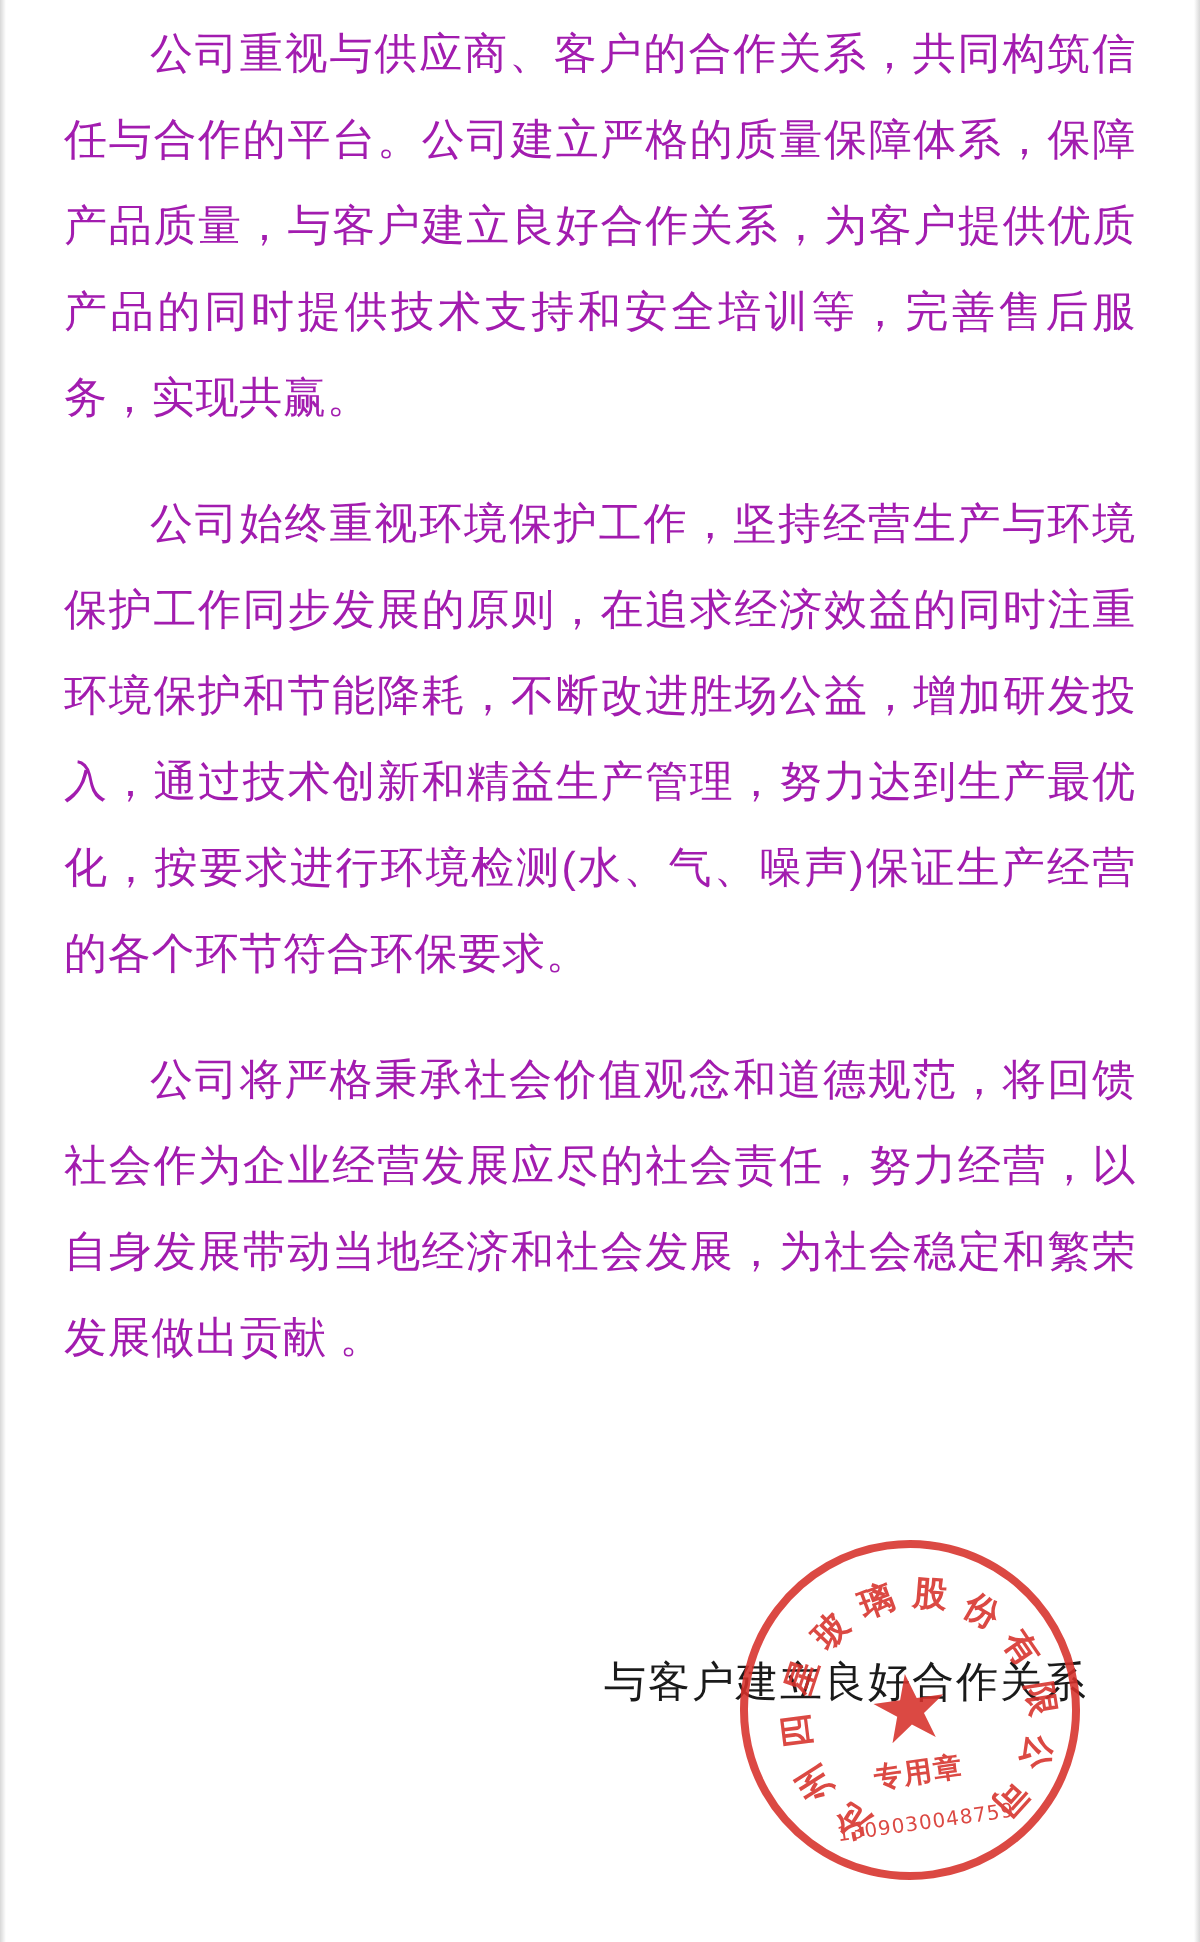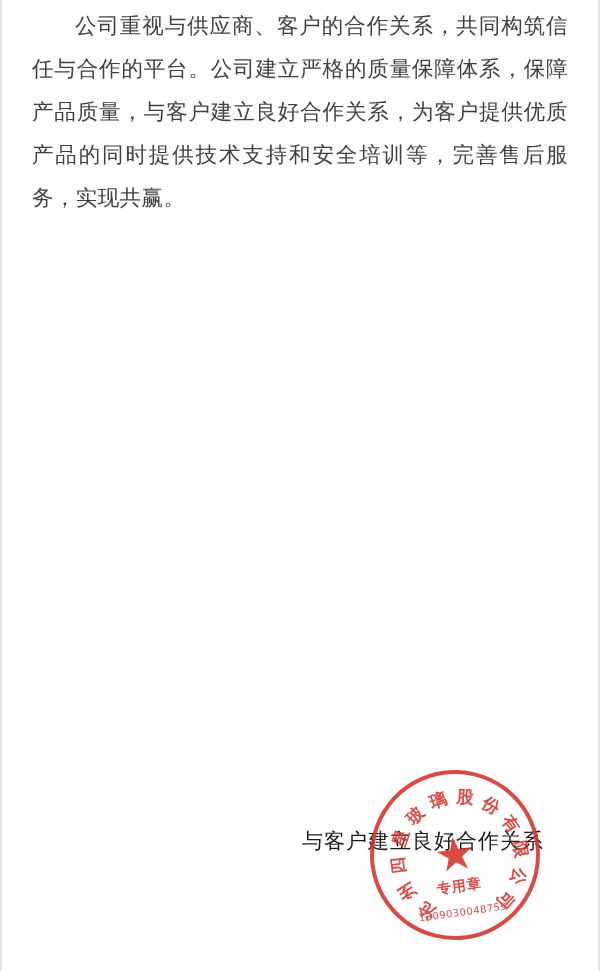--- a/index.html
+++ b/index.html
@@ -43,24 +43,24 @@
   }
 
   .body-text {
     position: absolute;
     left: 32px;
     top: 6px;
     width: 536px;
   }
 
   .para {
-    font-family: Liberation Mono, monospace;
+    font-family: Liberation Sans, sans-serif;
     font-size: 21.5px;
     line-height: 43px;
-    color: #404040;
+    color: #a21caf;
     text-indent: 43px;
     text-align: justify;
     text-justify: inter-ideograph;
     margin: 0 0 20px 0;
     letter-spacing: 0.4px;
   }
 
   .signature-block {
     position: absolute;
     right: 56px;
@@ -149,20 +149,22 @@
 </head>
 <body>
 
 <div class="page">
 
   <div class="edge-left"></div>
   <div class="edge-right"></div>
 
   <div class="body-text">
     <p class="para">公司重视与供应商、客户的合作关系，共同构筑信任与合作的平台。公司建立严格的质量保障体系，保障产品质量，与客户建立良好合作关系，为客户提供优质产品的同时提供技术支持和安全培训等，完善售后服务，实现共赢。</p>
+    <p class="para">公司始终重视环境保护工作，坚持经营生产与环境保护工作同步发展的原则，在追求经济效益的同时注重环境保护和节能降耗，不断改进胜场公益，增加研发投入，通过技术创新和精益生产管理，努力达到生产最优化，按要求进行环境检测(水、气、噪声)保证生产经营的各个环节符合环保要求。</p>
+    <p class="para">公司将严格秉承社会价值观念和道德规范，将回馈社会作为企业经营发展应尽的社会责任，努力经营，以自身发展带动当地经济和社会发展，为社会稳定和繁荣发展做出贡献 。</p>
   </div>
 
   <div class="signature-block">
     <div class="sig-line">与客户建立良好合作关系</div>
   </div>
 
   <div class="seal">
     <div class="seal-inner">
       <div class="seal-arc-text" id="seal-arc">
           <span style="transform: rotate(-230deg) translate(64px) rotate(90deg) translate(-8px, -9px);">沧</span>

